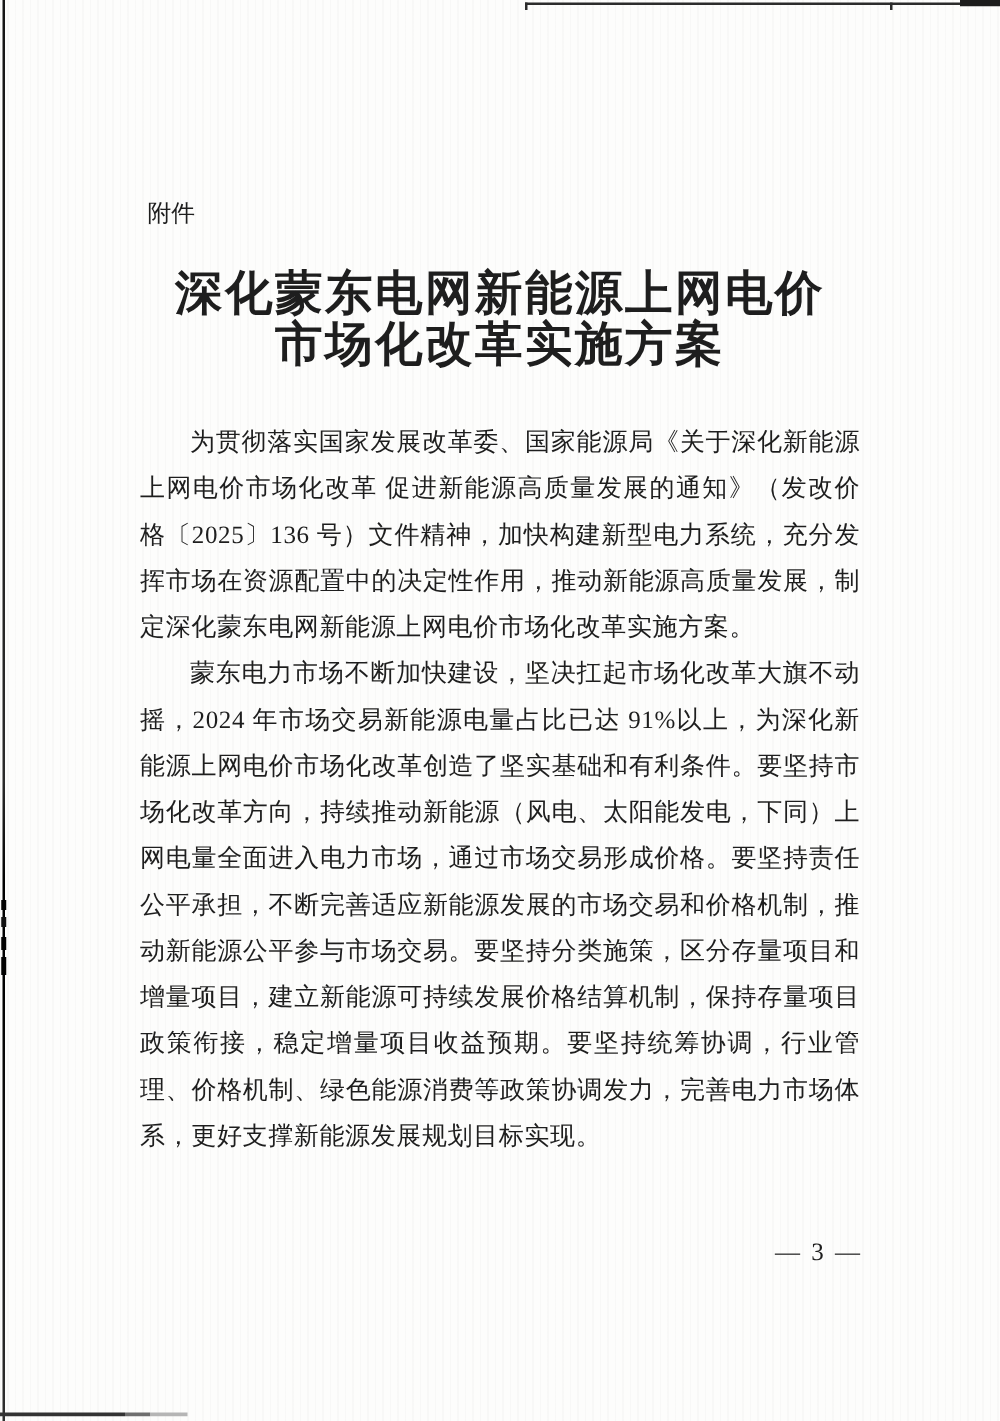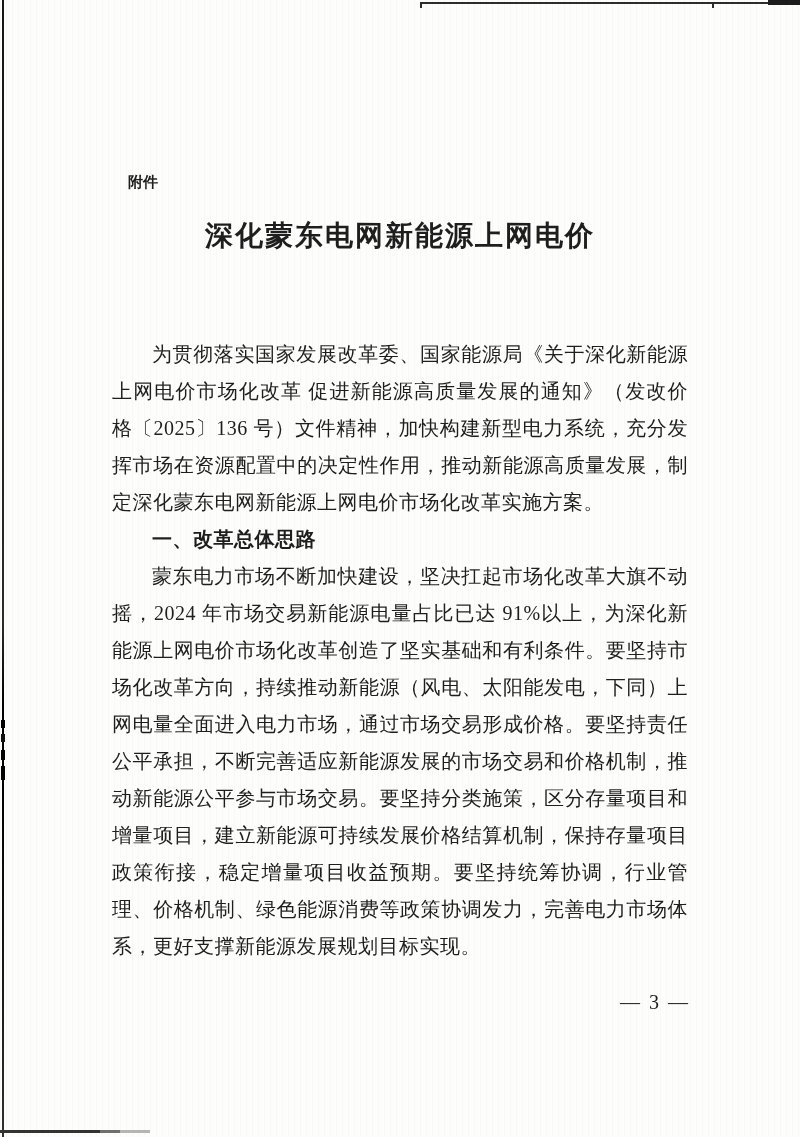--- a/index.html
+++ b/index.html
@@ -32,27 +32,27 @@
   .edge-top-tick-a { position: absolute; left: 420px; top: 2px; width: 2px; height: 6px; background: #2c2c2c; }
   .edge-top-tick-b { position: absolute; left: 712px; top: 2px; width: 2px; height: 6px; background: #2c2c2c; }
   .edge-top-smudge { position: absolute; left: 768px; top: 0; width: 32px; height: 5px; background: #1c1c1c; }
   .edge-bottom {
     position: absolute; left: 0; top: 1130px; width: 150px; height: 3px;
     background: linear-gradient(90deg, #333 0 100px, #6f6f6f 100px 120px, #b5b5b5 120px 150px);
   }
   
   .content { position: absolute; left: 112px; width: 576px; top: 0; }
   .attachment {
-    position: absolute; top: 152px; left: 0; margin: 16px;
-    font-size: 15px; line-height: 28px; font-weight: 700;
+    position: absolute; top: 152px; left: 0; margin: 6px;
+    font-size: 19px; line-height: 28px; font-weight: 400;
     font-family: "Liberation Sans", "DejaVu Sans", sans-serif;
   }
   .title {
     position: absolute; top: 215px; left: 0; width: 100%; margin: 0;
-    text-align: center; font-size: 28px; line-height: 41px;
+    text-align: center; font-size: 38px; line-height: 41px;
     font-weight: 700; letter-spacing: 2px;
   }
   .title .title-line { display: block; }
   .body-text { position: absolute; top: 336px; left: 0; width: 100%; }
   .para, .heading {
     margin: 0; font-size: 20px; line-height: 37px;
     text-align: justify; text-indent: 2em; letter-spacing: 0.5px;
   }
   .heading {
     font-weight: 700;
@@ -79,27 +79,27 @@
   <div class="edge-top-tick-b"></div>
   <div class="edge-top-smudge"></div>
   <div class="edge-bottom"></div>
 
   <div class="content">
 
     <p class="attachment">附件</p>
 
     <h1 class="title">
       <span class="title-line">深化蒙东电网新能源上网电价</span>
+      <span class="title-line">市场化改革实施方案</span>
     </h1>
 
     <div class="body-text">
 
       <p class="para">为贯彻落实国家发展改革委、国家能源局《关于深化新能源上网电价市场化改革 促进新能源高质量发展的通知》（发改价格〔2025〕136 号）文件精神，加快构建新型电力系统，充分发挥市场在资源配置中的决定性作用，推动新能源高质量发展，制定深化蒙东电网新能源上网电价市场化改革实施方案。</p>
 
-      <h2 class="heading">一、改革总体思路</h2>
 
       <p class="para">
         <span>蒙东电力市场不断加快建设，坚决扛起市场化改革大旗不动摇，2024 年市场交易新能源电量占比已达 91%以上，为深化新能源上网电价市场化改革创造了坚实基础和有利条件。</span><span class="b">要坚持市场化改革方向，</span><span>持续推动新能源（风电、太阳能发电，下同）上网电量全面进入电力市场，通过市场交易形成价格。</span><span class="b">要坚持责任公平承担，</span><span>不断完善适应新能源发展的市场交易和价格机制，推动新能源公平参与市场交易。</span><span class="b">要坚持分类施策，</span><span>区分存量项目和增量项目，建立新能源可持续发展价格结算机制，保持存量项目政策衔接，稳定增量项目收益预期。</span><span class="b">要坚持统筹协调，</span><span>行业管理、价格机制、绿色能源消费等政策协调发力，完善电力市场体系，更好支撑新能源发展规划目标实现。</span>
       </p>
 
     </div>
 
   </div>
 
   <p class="page-number">— 3 —</p>

